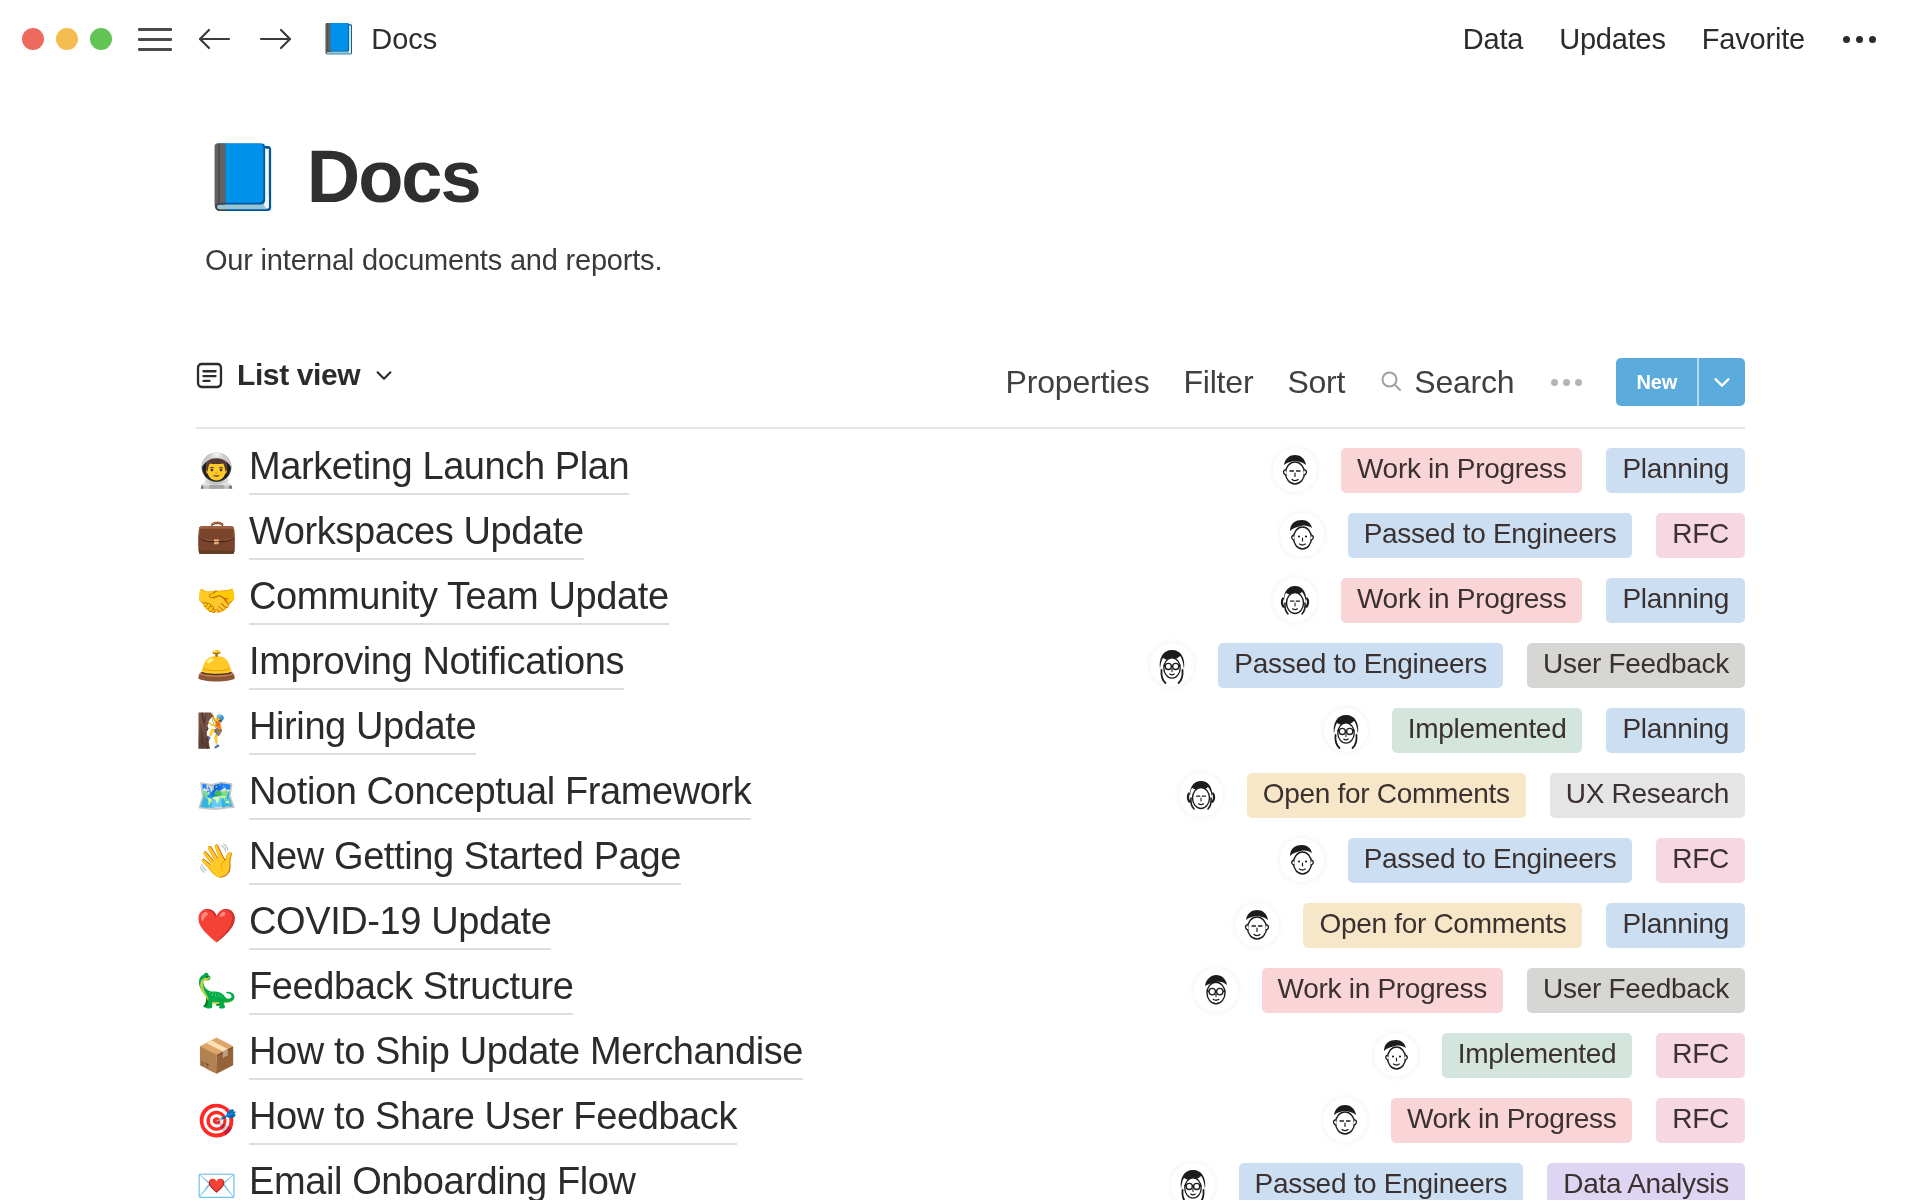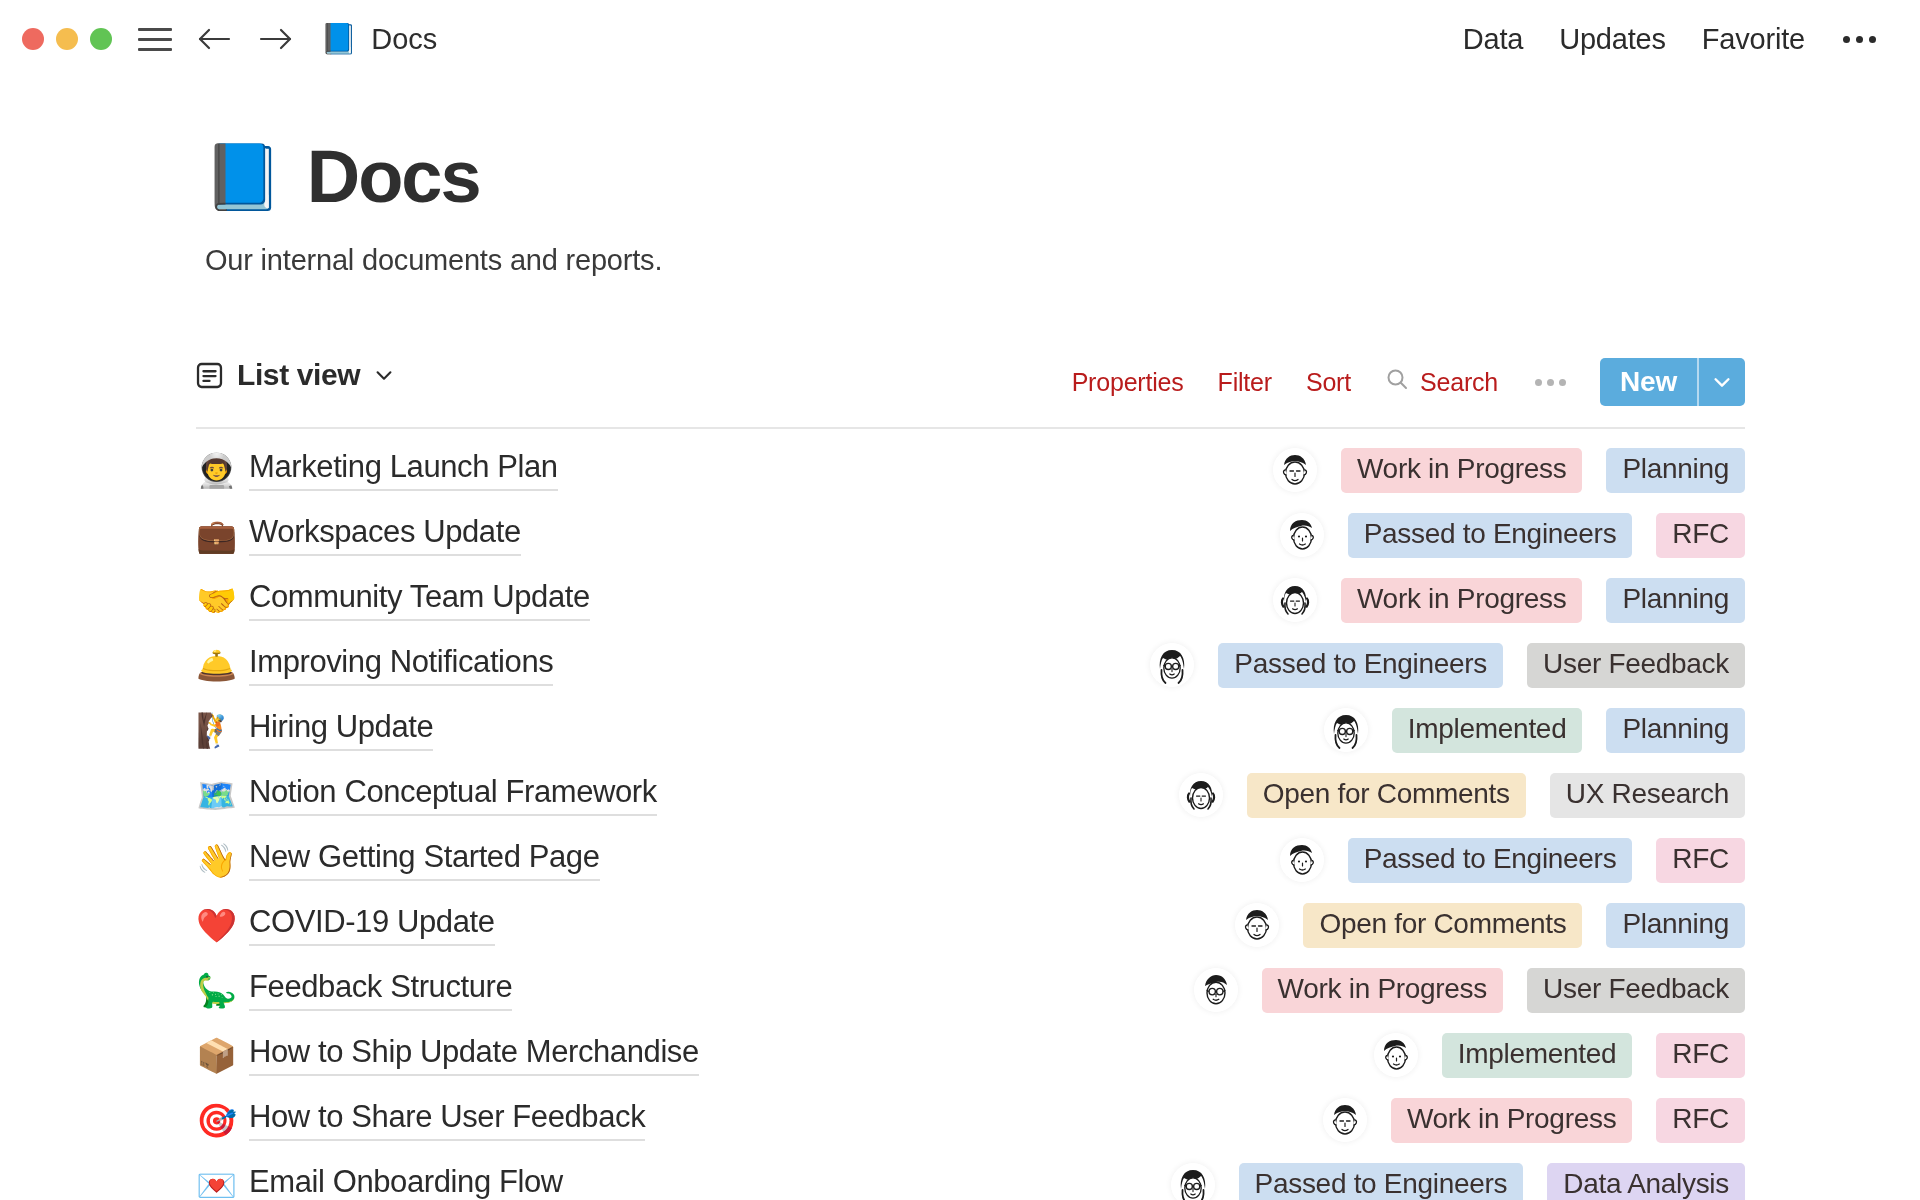--- a/index.html
+++ b/index.html
@@ -52,45 +52,45 @@
     position: absolute; left: 195px; top: 358px;
     width: 1550px; height: 58px;
     display: flex; align-items: flex-start;
   }
   .viewtab { display: flex; align-items: center; gap: 13px; cursor: pointer; }
   .viewtab .listicon { width: 29px; height: 29px; color: #2b2b2b; }
   .viewtab .vlabel { font-size: 30px; font-weight: 700; color: #2b2b2b; letter-spacing: -0.4px; }
   .chev { width: 22px; height: 22px; color: #2b2b2b; }
 
   .tools { margin-left: auto; display: flex; align-items: center; gap: 0; }
-  .tool { font-size: 25px; color: #b91c1c; cursor: pointer; padding: 0 17px; letter-spacing: -0.2px; }
+  .tool { font-size: 32px; color: #404040; cursor: pointer; padding: 0 17px; letter-spacing: -0.2px; }
   .tool.search { display: flex; align-items: center; gap: 11px; }
   .tool.search svg { width: 24px; height: 24px; color: #a0a0a0; }
   .tdots-grey { display: flex; align-items: center; gap: 5px; cursor: pointer; padding: 0 20px; }
   .tdots-grey span { width: 7px; height: 7px; border-radius: 50%; background: #b4b4b4; display: block; }
 
   .newbtn { display: flex; align-items: stretch; margin-left: 14px; border-radius: 5px; overflow: hidden;
       background: #5BACDD; height: 48px; }
   .newbtn .nlabel { display: flex; align-items: center; padding: 0 20px; color: #ffffff;
-      font-size: 28px; font-weight: 600; cursor: pointer; letter-spacing: -0.2px; }
+      font-size: 20px; font-weight: 600; cursor: pointer; letter-spacing: -0.2px; }
   .newbtn .ndiv { width: 2px; background: rgba(255,255,255,0.55); }
   .newbtn .ncar { display: flex; align-items: center; justify-content: center; width: 46px;
       color: #ffffff; cursor: pointer; }
   .newbtn .ncar svg { width: 22px; height: 22px; }
 
   
   .hr { position: absolute; left: 196px; top: 427px; width: 1549px; height: 2px; background: #e6e6e6; }
 
   
   .list { position: absolute; left: 196px; top: 438px; width: 1549px; }
   .row { height: 65px; display: flex; align-items: center; position: relative; }
   .row-left { display: flex; align-items: center; gap: 15px; min-width: 0; }
   .r-emoji { font-size: 33px; line-height: 1; width: 38px; text-align: center; flex: none; }
   .r-title {
-    font-size: 31px; color: #2b2b2b; letter-spacing: -0.4px; cursor: pointer;
+    font-size: 38px; color: #2b2b2b; letter-spacing: -0.4px; cursor: pointer;
     border-bottom: 2px solid #dedede; padding-bottom: 5px; line-height: 1.1;
     white-space: nowrap;
   }
   .row-right { margin-left: auto; display: flex; align-items: center; gap: 24px; }
   .avatar { width: 44px; height: 44px; border-radius: 50%; flex: none;
       display: flex; align-items: center; justify-content: center; overflow: hidden;
       background: #ffffff; box-shadow: 0 0 6px rgba(0,0,0,0.07); }
   .avatar svg { width: 44px; height: 44px; display: block; }
   .tag { font-size: 28px; color: #3a3130; padding: 6px 16px 8px; border-radius: 5px;
       white-space: nowrap; letter-spacing: -0.3px; line-height: 1.1; cursor: pointer; }

